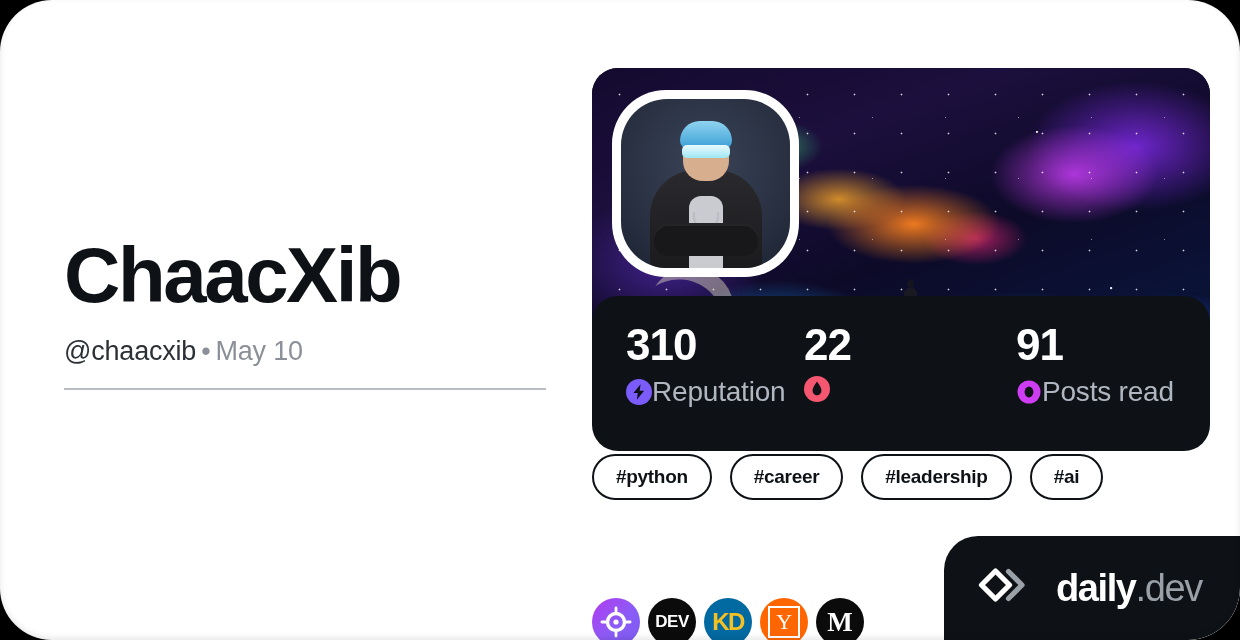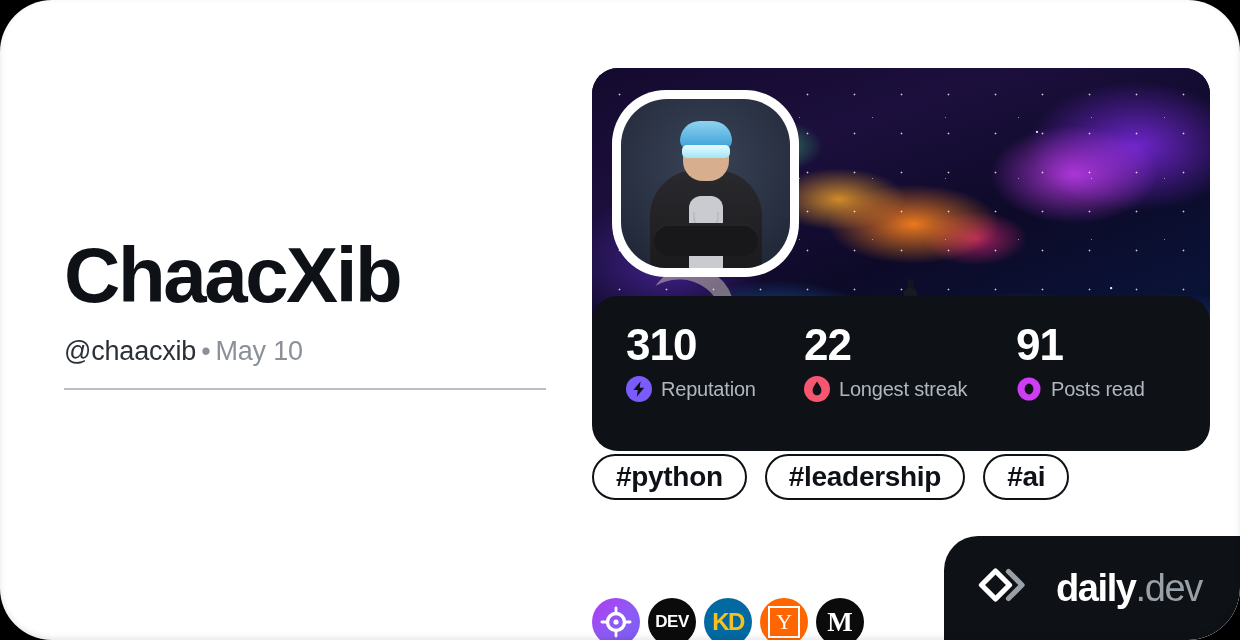--- a/index.html
+++ b/index.html
@@ -217,22 +217,21 @@
     font-size: 44px;
     font-weight: 700;
     color: #ffffff;
     letter-spacing: -1px;
     line-height: 1.05;
   }
   .stat-label {
     margin-top: 8px;
     display: flex;
     align-items: center;
-    gap: 9px;
-    font-size: 20px;
+    font-size: 28px;
     color: #b0b7c0;
     white-space: nowrap;
     letter-spacing: -0.2px;
   }
   .stat-icon { width: 26px; height: 26px; flex: 0 0 26px; }
 
   
   .tags {
     position: absolute;
     left: 0; top: 386px;
@@ -241,21 +240,21 @@
     flex-wrap: wrap;
     gap: 14px 18px;
   }
   .tag {
     height: 46px;
     padding: 0 22px;
     border: 2.5px solid #0E1217;
     border-radius: 23px;
     display: flex;
     align-items: center;
-    font-size: 28px;
+    font-size: 19px;
     font-weight: 700;
     color: #0E1217;
     letter-spacing: -0.3px;
     background: #ffffff;
     white-space: nowrap;
   }
 
   
   .sources {
     position: absolute;
@@ -382,39 +381,39 @@
           </div>
         </div>
 
         <div class="stat">
           <div class="stat-value">22</div>
           <div class="stat-label">
             <svg class="stat-icon" viewBox="0 0 26 26">
               <circle cx="13" cy="13" r="13" fill="#F4576F"></circle>
               <path d="M13 5.6 C10.2 9.6 8.6 12.0 8.6 14.4 C8.6 17.2 10.6 19.3 13 19.3 C15.4 19.3 17.4 17.2 17.4 14.4 C17.4 12.0 15.8 9.6 13 5.6 Z" fill="#0E1217"></path>
             </svg>
-            <span>Longest streak</span>
           </div>
         </div>
 
         <div class="stat">
           <div class="stat-value">91</div>
           <div class="stat-label">
             <svg class="stat-icon" viewBox="0 0 26 26">
               <circle cx="13" cy="13" r="11.5" fill="#CE3DF3"></circle>
               <ellipse cx="13" cy="13" rx="4.4" ry="5.4" fill="#0E1217"></ellipse>
             </svg>
             <span>Posts read</span>
           </div>
         </div>
 
       </div>
 
       <div class="tags">
         <div class="tag">#python</div>
+        <div class="tag">#career</div>
         <div class="tag">#leadership</div>
         <div class="tag">#ai</div>
       </div>
 
       <div class="sources">
         <div class="source src-daily">
           <svg viewBox="0 0 48 48" width="48" height="48">
             <circle cx="24" cy="24" r="8.5" fill="none" stroke="#ffffff" stroke-width="3.4"></circle>
             <circle cx="24" cy="24" r="2.6" fill="#ffffff"></circle>
             <rect x="22.6" y="8.5" width="2.8" height="8" rx="1.4" fill="#ffffff"></rect>

